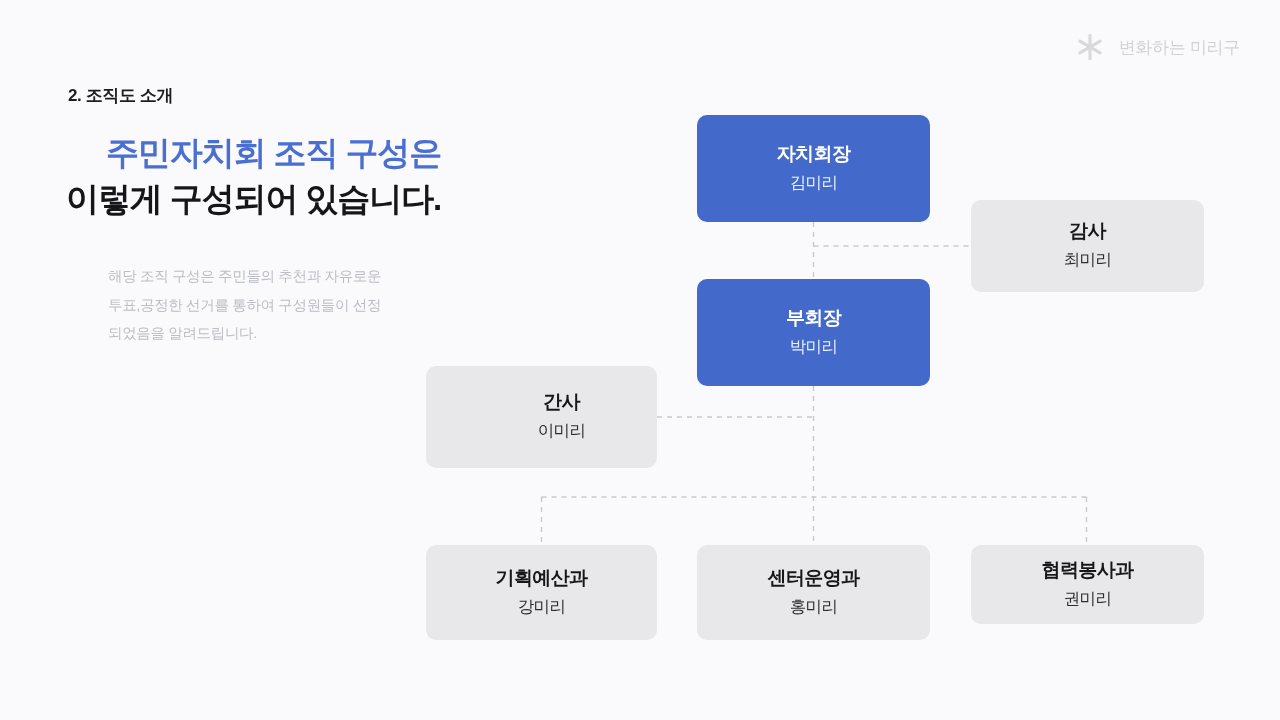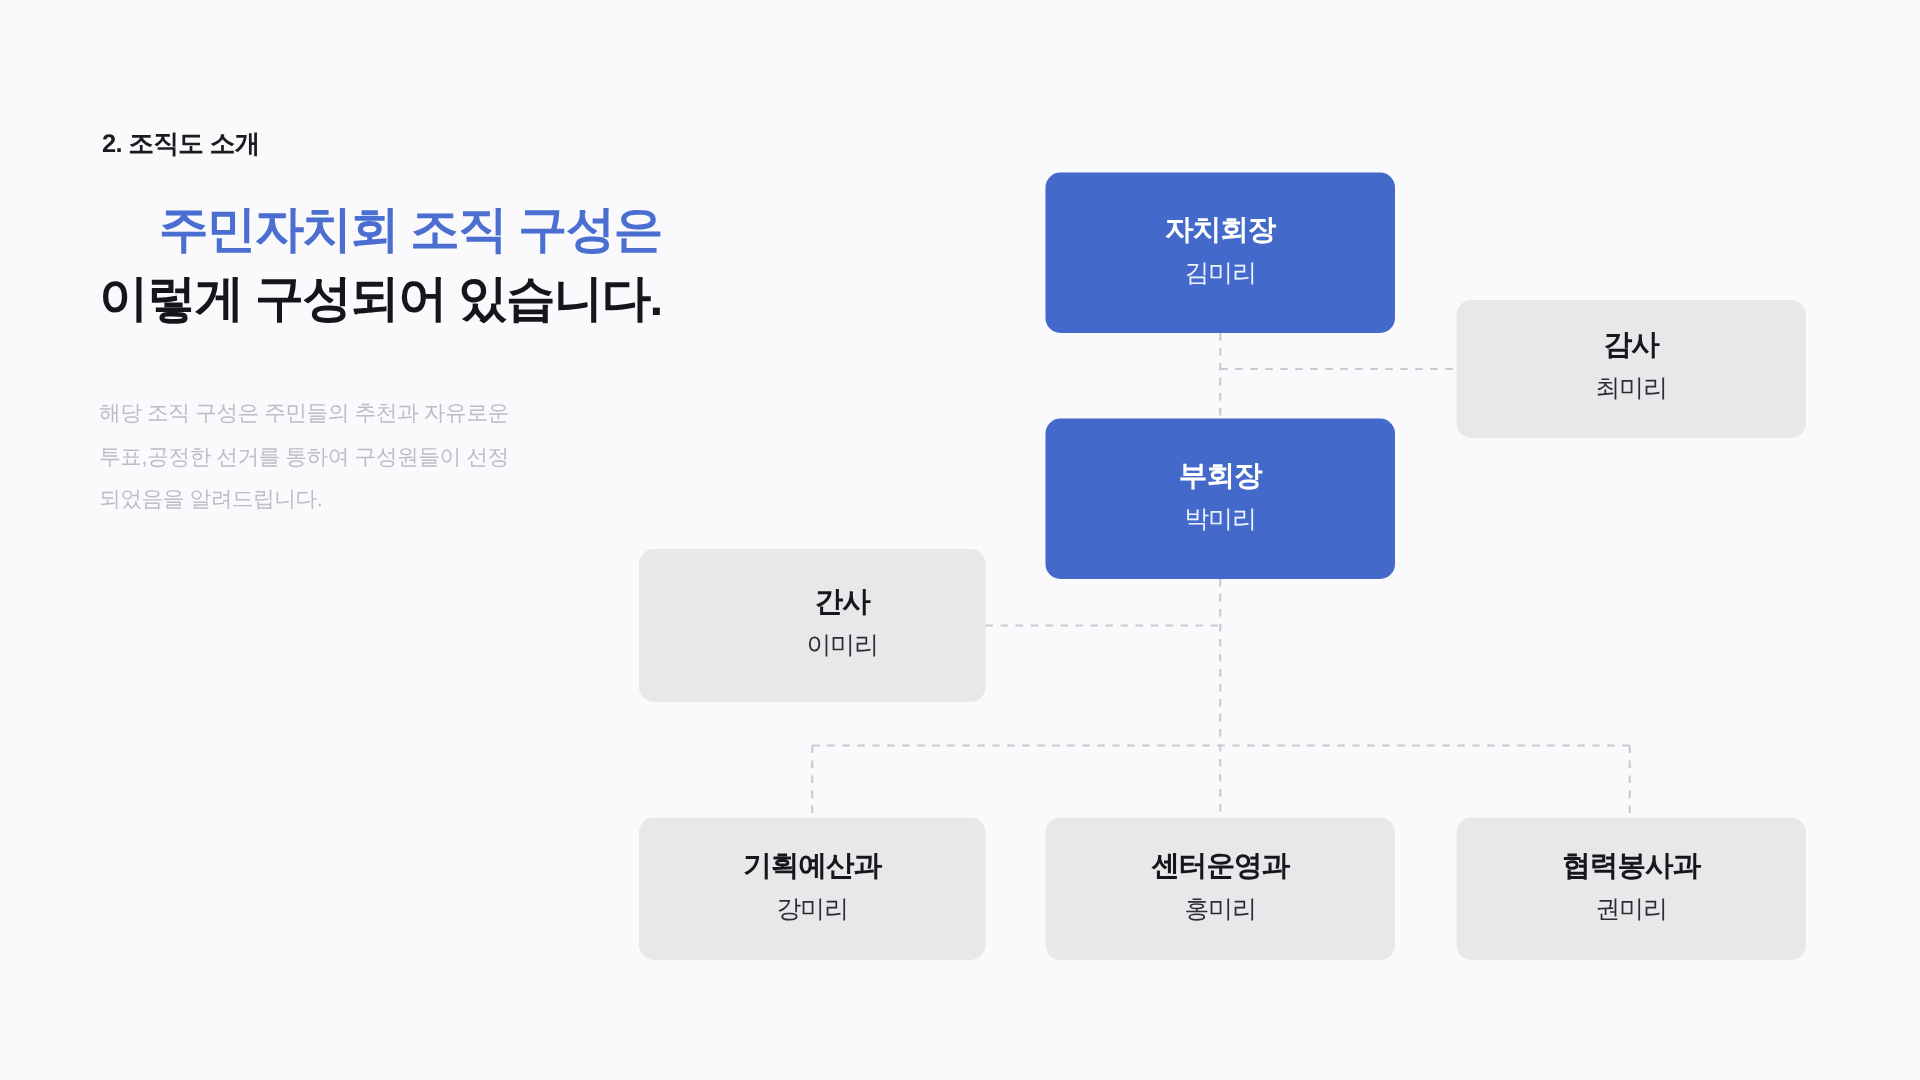--- a/index.html
+++ b/index.html
@@ -29,21 +29,21 @@
   .headline {
     position:absolute; left:66px; top:130px;
     font-size:33px; font-weight:bold; letter-spacing:-1.1px; line-height:1.38;
   }
   .headline .l1 { color:#4a6fd0; display:block;text-align:right; }
   .headline .l2 { color:#15151a; display:block; }
   .desc {
     position:absolute; left:66px; top:262px; width:380px;
     font-size:14.5px; line-height:1.97; color:#bcbec6; letter-spacing:-0.35px;
   }
-  .desc span { display:block; }
+  .desc span { display:block;margin-left:42px; }
 
   
   .chart { position:absolute; inset:0; }
   .edges { position:absolute; left:0; top:0; width:1280px; height:720px;
            pointer-events:none; }
 
   .node {
     position:absolute; border-radius:10px;
     display:flex; flex-direction:column;
     align-items:center; justify-content:center;
@@ -57,27 +57,37 @@
   .node.muted { background:#e8e8ea; }
   .node.muted .role { color:#17171b; }
   .node.muted .name { color:#2c2c32; }
 
   #n-chair { left:697px;  top:115px; width:233px; height:107px; }
   #n-audit  { left:971px;  top:200px; width:233px; height:92px;  }
   #n-vice   { left:697px;  top:279px; width:233px; height:107px; }
   #n-sec    { left:426px;  top:366px; width:231px; height:102px;padding-left:40px; }
   #n-plan   { left:426px;  top:545px; width:231px; height:95px;border-radius:10px;  }
   #n-center { left:697px;  top:545px; width:233px; height:95px;  }
-  #n-coop   { left:971px;  top:545px; width:233px; height:95px;  }
+  #n-coop   { left:971px;  top:545px; width:233px; height:79px;  }
 </style>
 </head>
 <body>
 
 <div id="page">
 
+  <div class="brand">
+    <svg class="brand-mark" viewBox="0 0 32 32">
+      <g stroke="#d9d9dd" stroke-width="3.4" stroke-linecap="round">
+        <line x1="16" y1="3.5" x2="16" y2="28.5"></line>
+        <line x1="5.2" y1="9.7" x2="26.8" y2="22.3"></line>
+        <line x1="5.2" y1="22.3" x2="26.8" y2="9.7"></line>
+      </g>
+    </svg>
+    <span class="brand-name">변화하는 미리구</span>
+  </div>
 
   <div class="kicker">2. 조직도 소개</div>
 
   <div class="headline">
     <span class="l1">주민자치회 조직 구성은</span>
     <span class="l2">이렇게 구성되어 있습니다.</span>
   </div>
 
   <div class="desc">
     <span>해당 조직 구성은 주민들의 추천과 자유로운</span>

